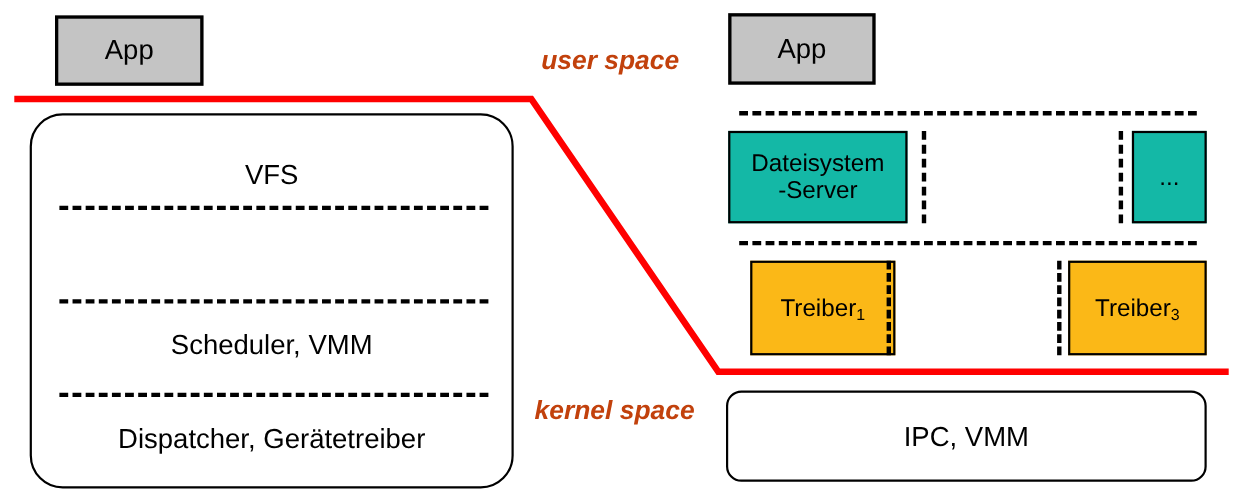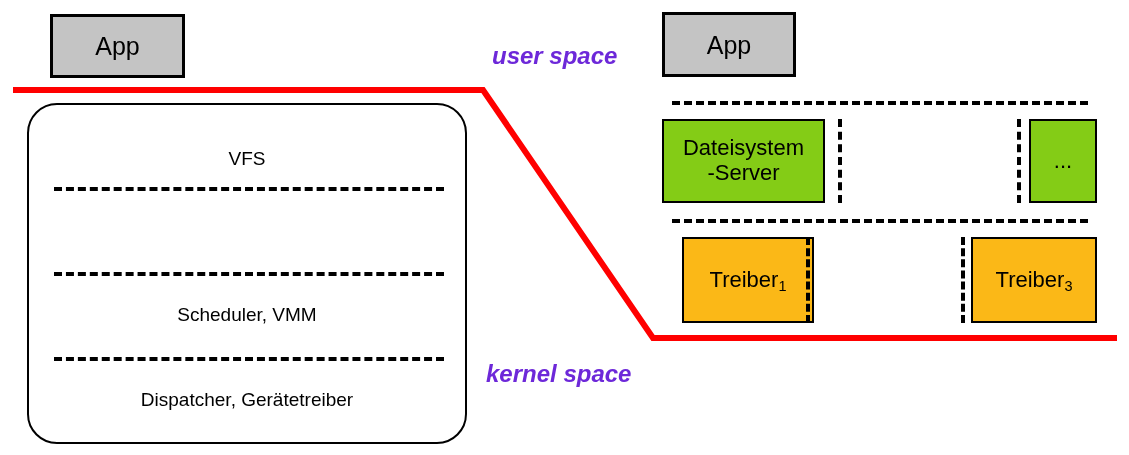--- a/index.html
+++ b/index.html
@@ -25,21 +25,21 @@
     text-align: center;
     color: #000000;
     line-height: 1.12;
   }
   .app-box {
     background: #c4c4c4;
     border: 3px solid #000000;
     font-size: 25px;
   }
   .green-box {
-    background: #84cc16;
+    background: #14b8a6;
     border: 2.5px solid #000000;
     font-size: 22px;
   }
   .orange-box {
     background: #fbb817;
     border: 2.5px solid #000000;
     font-size: 22px;
   }
   .plain-rounded {
     background: #ffffff;
@@ -58,21 +58,21 @@
     border-radius: 30px;
     background: #ffffff;
   }
   .mono-row {
     position: absolute;
     left: 0;
     width: 100%;
     display: flex;
     align-items: center;
     justify-content: center;
-    font-size: 19px;
+    font-size: 25px;
     color: #000000;
   }
   .mono-divider {
     position: absolute;
     left: 25px;
     width: 390px;
     height: 0;
     border-top: 4px dashed #000000;
   }
   
@@ -90,21 +90,21 @@
   #red-line {
     position: absolute;
     left: 0;
     top: 0;
     width: 1129px;
     height: 455px;
     pointer-events: none;
   }
   .space-label {
     position: absolute;
-    color: #6d28d9;
+    color: #c2410c;
     font-style: italic;
     font-weight: bold;
     font-size: 24px;
     white-space: nowrap;
   }
   sub {
     font-size: 0.66em;
     vertical-align: baseline;
     position: relative;
     top: 0.28em;
@@ -167,20 +167,23 @@
 
   <div class="v-dash" style="left:806px; top:237px; height:86px;"></div>
 
 
   <div class="v-dash" style="left:961px; top:237px; height:86px;"></div>
 
   <div class="box orange-box" style="left:971px; top:237px; width:126px; height:86px;">
     <span><span>Treiber</span><sub>3</sub></span>
   </div>
 
+  <div class="box plain-rounded" style="left:660px; top:355px; width:437px; height:83px; font-size:25px;">
+    <span>IPC, VMM</span>
+  </div>
 
   <svg id="red-line" viewBox="0 0 1129 455">
     <polyline points="13,90 483,90 653,338 1117,338" fill="none" stroke="#ff0000" stroke-width="6" stroke-linecap="butt" stroke-linejoin="miter"></polyline>
   </svg>
 
   <div class="space-label" style="left:492px; top:42px;">user space</div>
 
   <div class="space-label" style="left:486px; top:360px;">kernel space</div>
 
 </div>

